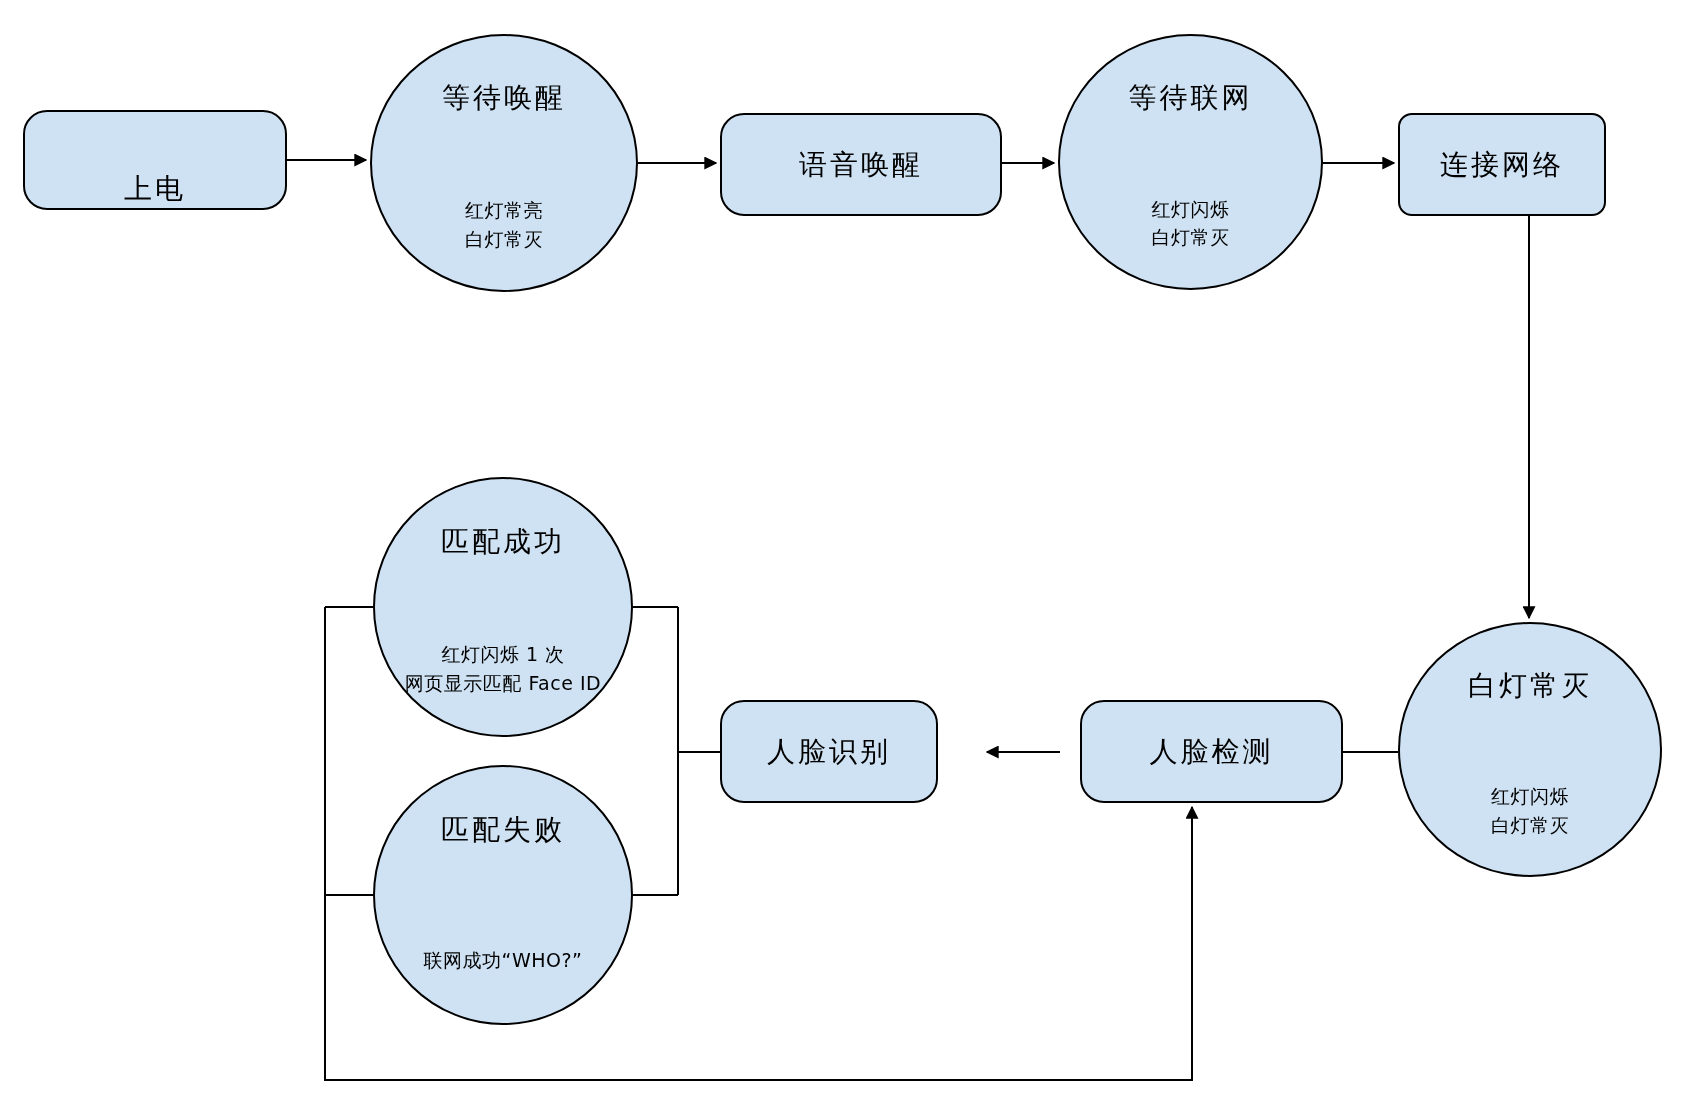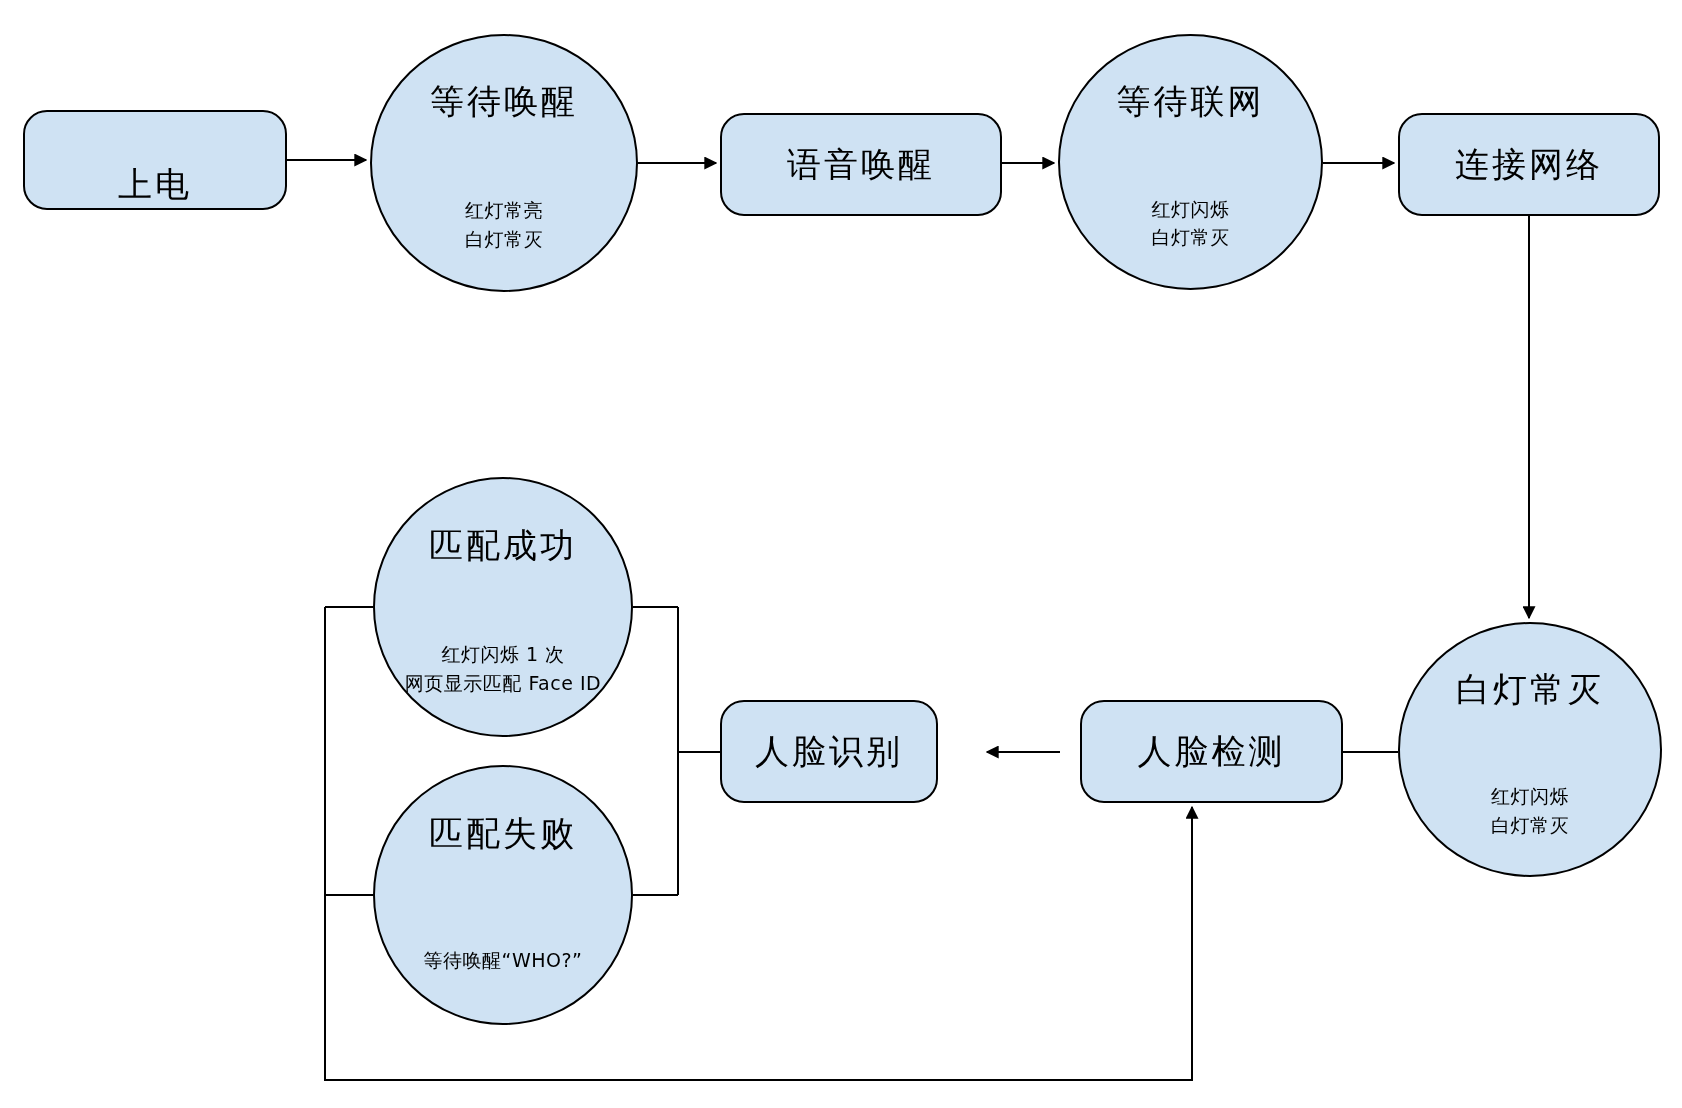--- a/index.html
+++ b/index.html
@@ -39,21 +39,21 @@
   .rect {
     border-radius: 24px;
     display: flex;
     align-items: center;
     justify-content: center;
   }
   .circle {
     border-radius: 50%;
   }
   .big-label {
-    font-size: 34px;
+    font-size: 28px;
     letter-spacing: 3px;
     color: #000;
     white-space: nowrap;
   }
   .circle .title {
     position: absolute;
     top: 17%;
     left: 0; right: 0;
     text-align: center;
   }
@@ -68,21 +68,21 @@
     color: #000;
   }
   .status.two { top: 63%; }
   .status.one { top: 70%; }
 
   
   #power-on        { left: 23px;   top: 110px; width: 264px; height: 100px; align-items: flex-end; }
   #wait-wake       { left: 370px;  top: 34px;  width: 268px; height: 258px; }
   #voice-wake      { left: 720px;  top: 113px; width: 282px; height: 103px; }
   #wait-network    { left: 1058px; top: 34px;  width: 265px; height: 256px; }
-  #connect-network { left: 1398px; top: 113px; width: 262px; height: 103px; }
+  #connect-network { left: 1398px; top: 113px; width: 208px; height: 103px; border-radius: 14px; }
   #network-success { left: 1398px; top: 622px; width: 264px; height: 255px; }
   #face-detect     { left: 1060px; top: 700px; width: 263px; height: 103px; margin-left: 20px; }
   #face-recognize  { left: 720px;  top: 700px; width: 218px; height: 103px; }
   #match-success   { left: 373px;  top: 477px; width: 260px; height: 260px; }
   #match-fail      { left: 373px;  top: 765px; width: 260px; height: 260px; }
 </style>
 </head>
 <body>
 
 <div class="canvas">
@@ -144,16 +144,16 @@
   </div>
 
   <div id="match-success" class="node circle">
     <div class="big-label title">匹配成功</div>
     <div class="status two">红灯闪烁 1 次
 网页显示匹配 Face ID</div>
   </div>
 
   <div id="match-fail" class="node circle">
     <div class="big-label title">匹配失败</div>
-    <div class="status one">等待唤醒“WHO?”</div>
+    <div class="status one">联网成功“WHO?”</div>
   </div>
 
 </div>
 
 </body></html>

